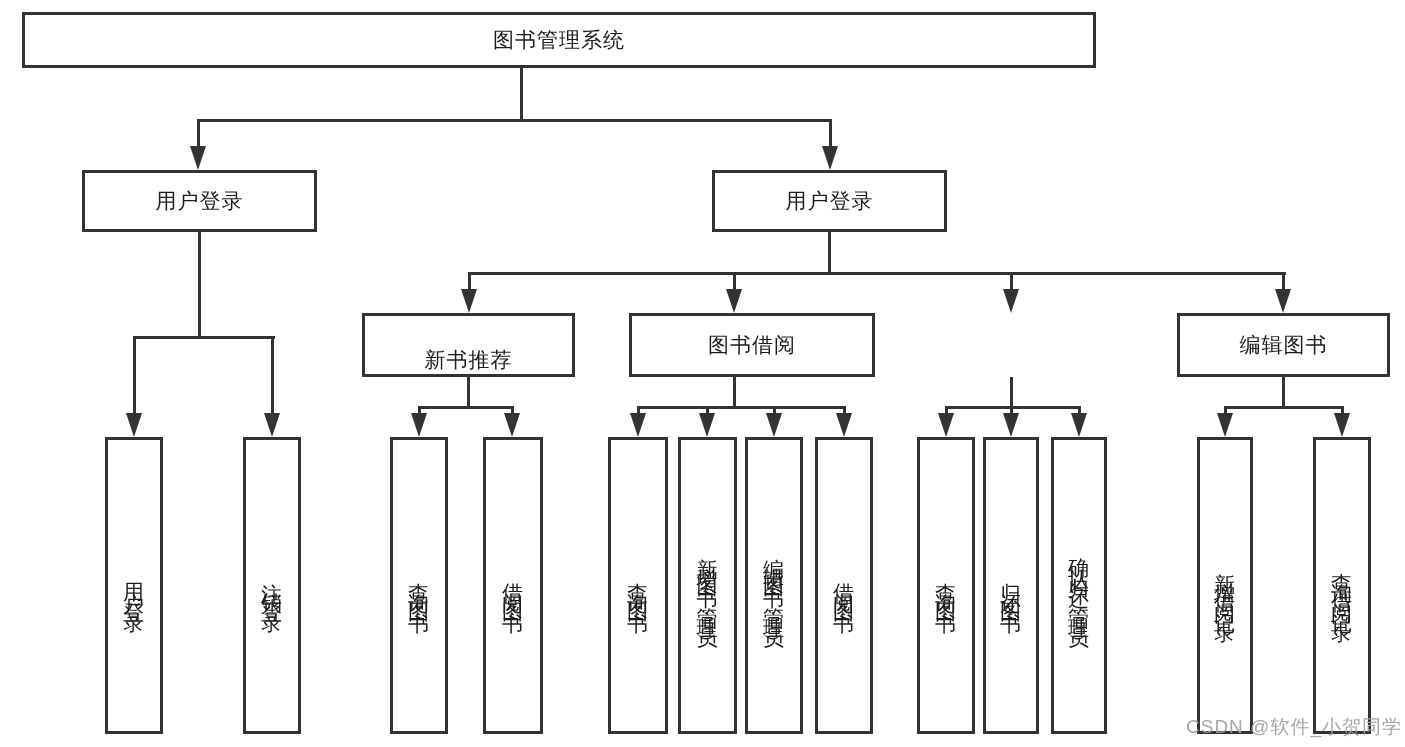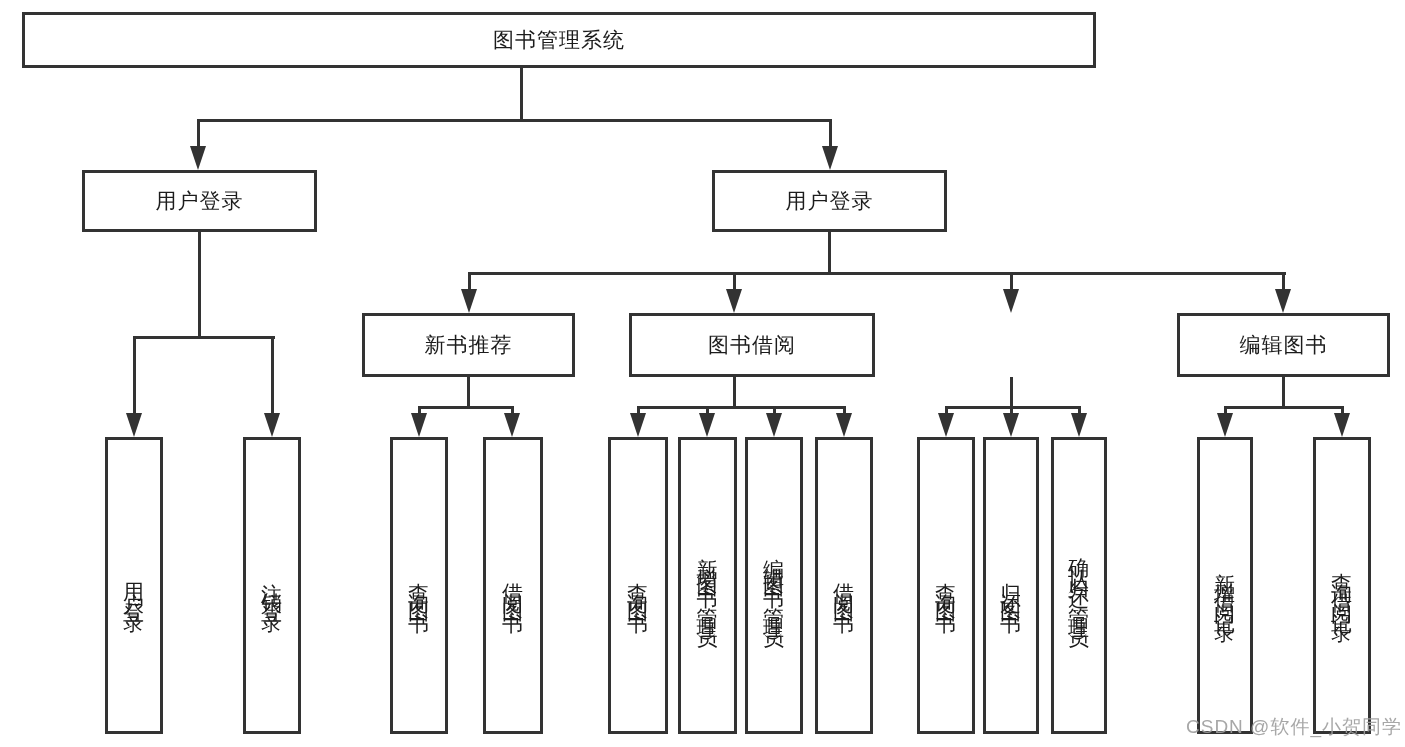--- a/index.html
+++ b/index.html
@@ -78,21 +78,21 @@
   <div class="line" style="left:468px;top:272px;width:818px;height:3px;"></div>
   <div class="line" style="left:468px;top:272px;width:3px;height:19px;"></div>
   <div class="arrowhead" style="left:461px;top:289px;"></div>
   <div class="line" style="left:733px;top:272px;width:3px;height:19px;"></div>
   <div class="arrowhead" style="left:726px;top:289px;"></div>
   <div class="line" style="left:1010px;top:272px;width:3px;height:19px;"></div>
   <div class="arrowhead" style="left:1003px;top:289px;"></div>
   <div class="line" style="left:1282px;top:272px;width:3px;height:19px;"></div>
   <div class="arrowhead" style="left:1275px;top:289px;"></div>
 
-  <div class="node" style="left:362px;top:313px;width:213px;height:64px;">
+  <div class="node" style="left:362px;top:313px;width:213px;height:64px;align-items:flex-end;">
     <span>新书推荐</span>
   </div>
   <div class="node" style="left:629px;top:313px;width:246px;height:64px;">
     <span>图书借阅</span>
   </div>
   <div class="node" style="left:1177px;top:313px;width:213px;height:64px;">
     <span>编辑图书</span>
   </div>
 
   <div class="line" style="left:467px;top:377px;width:3px;height:32px;"></div>

